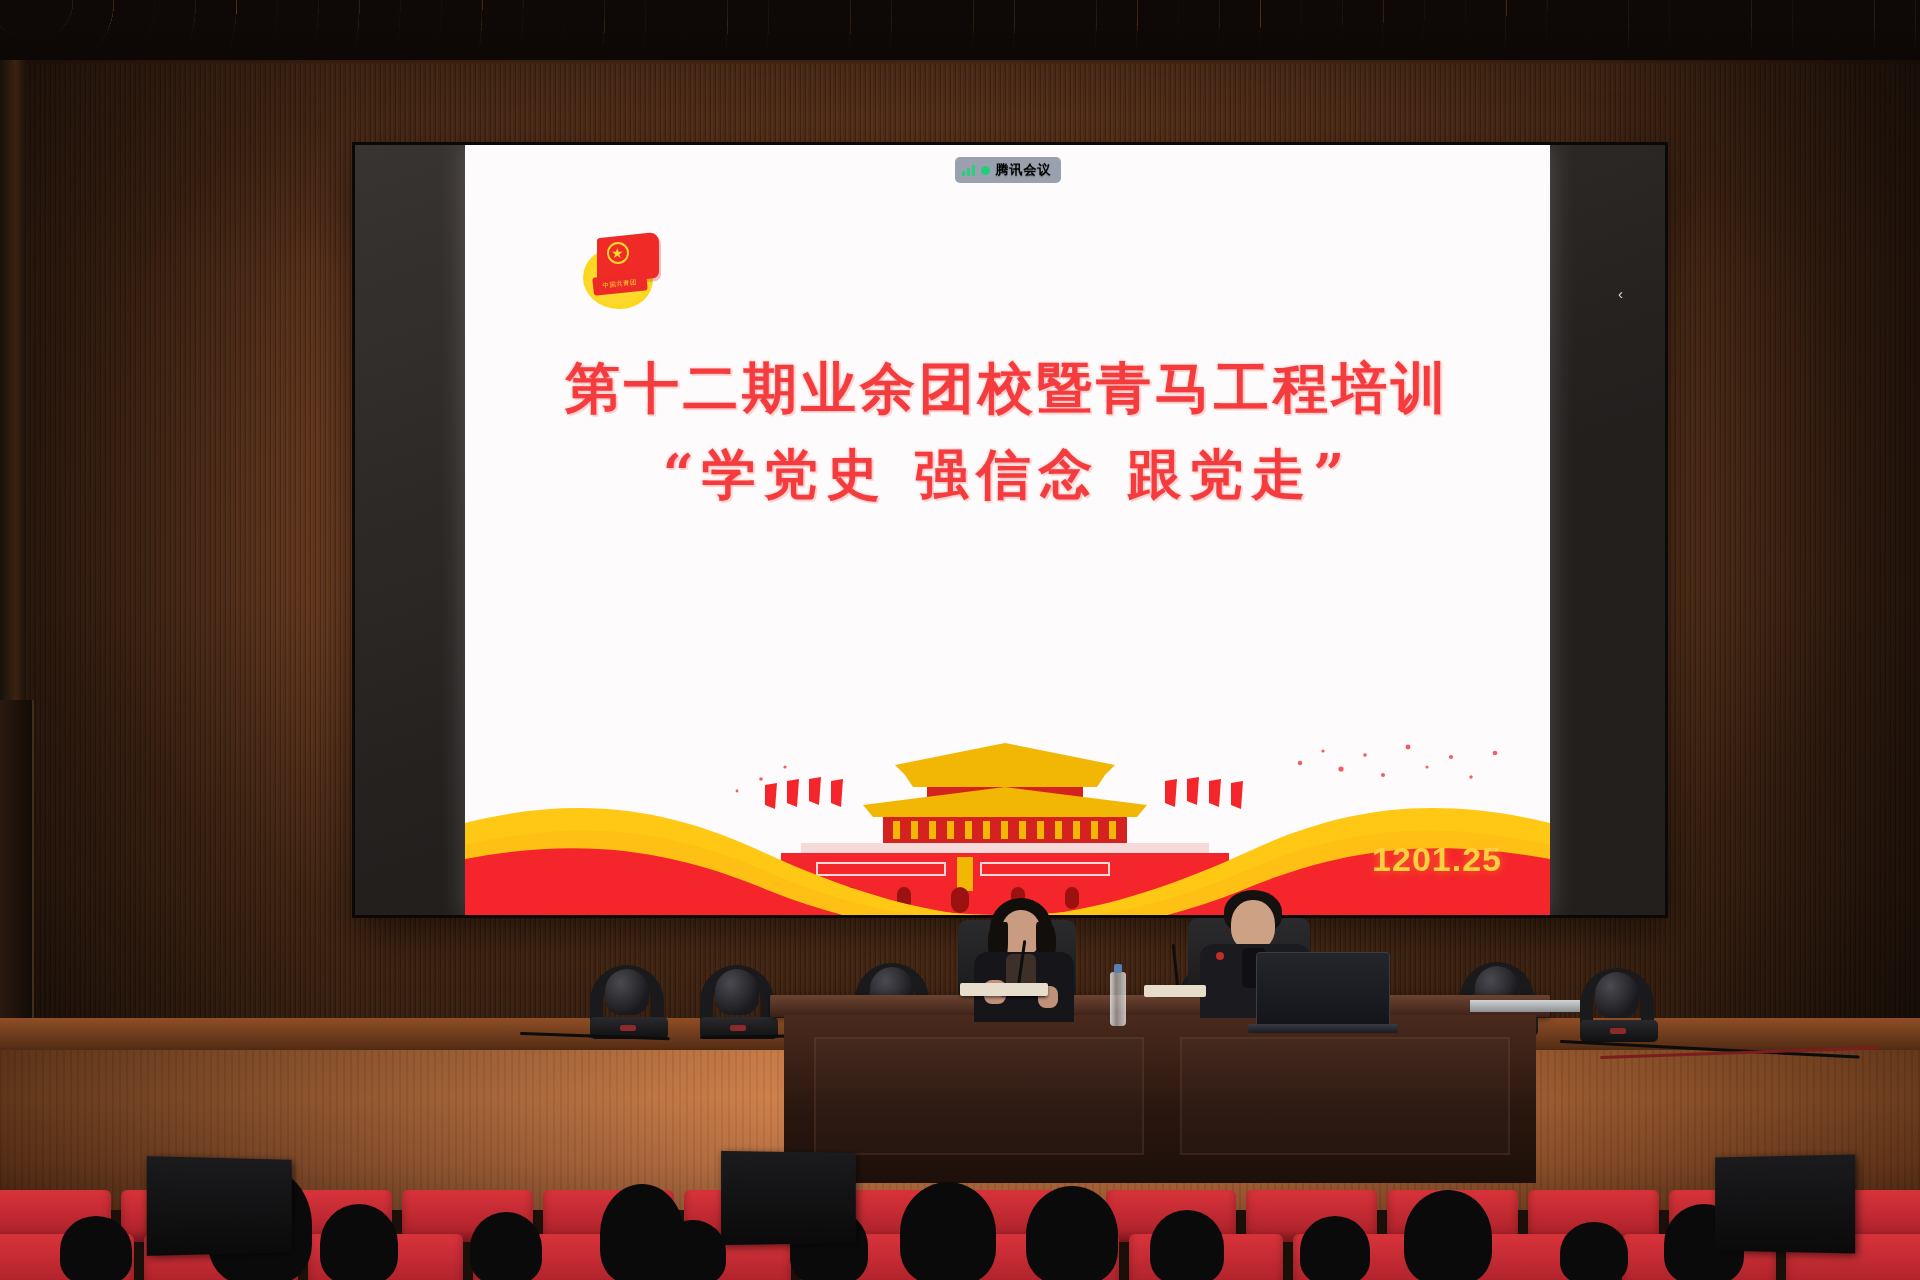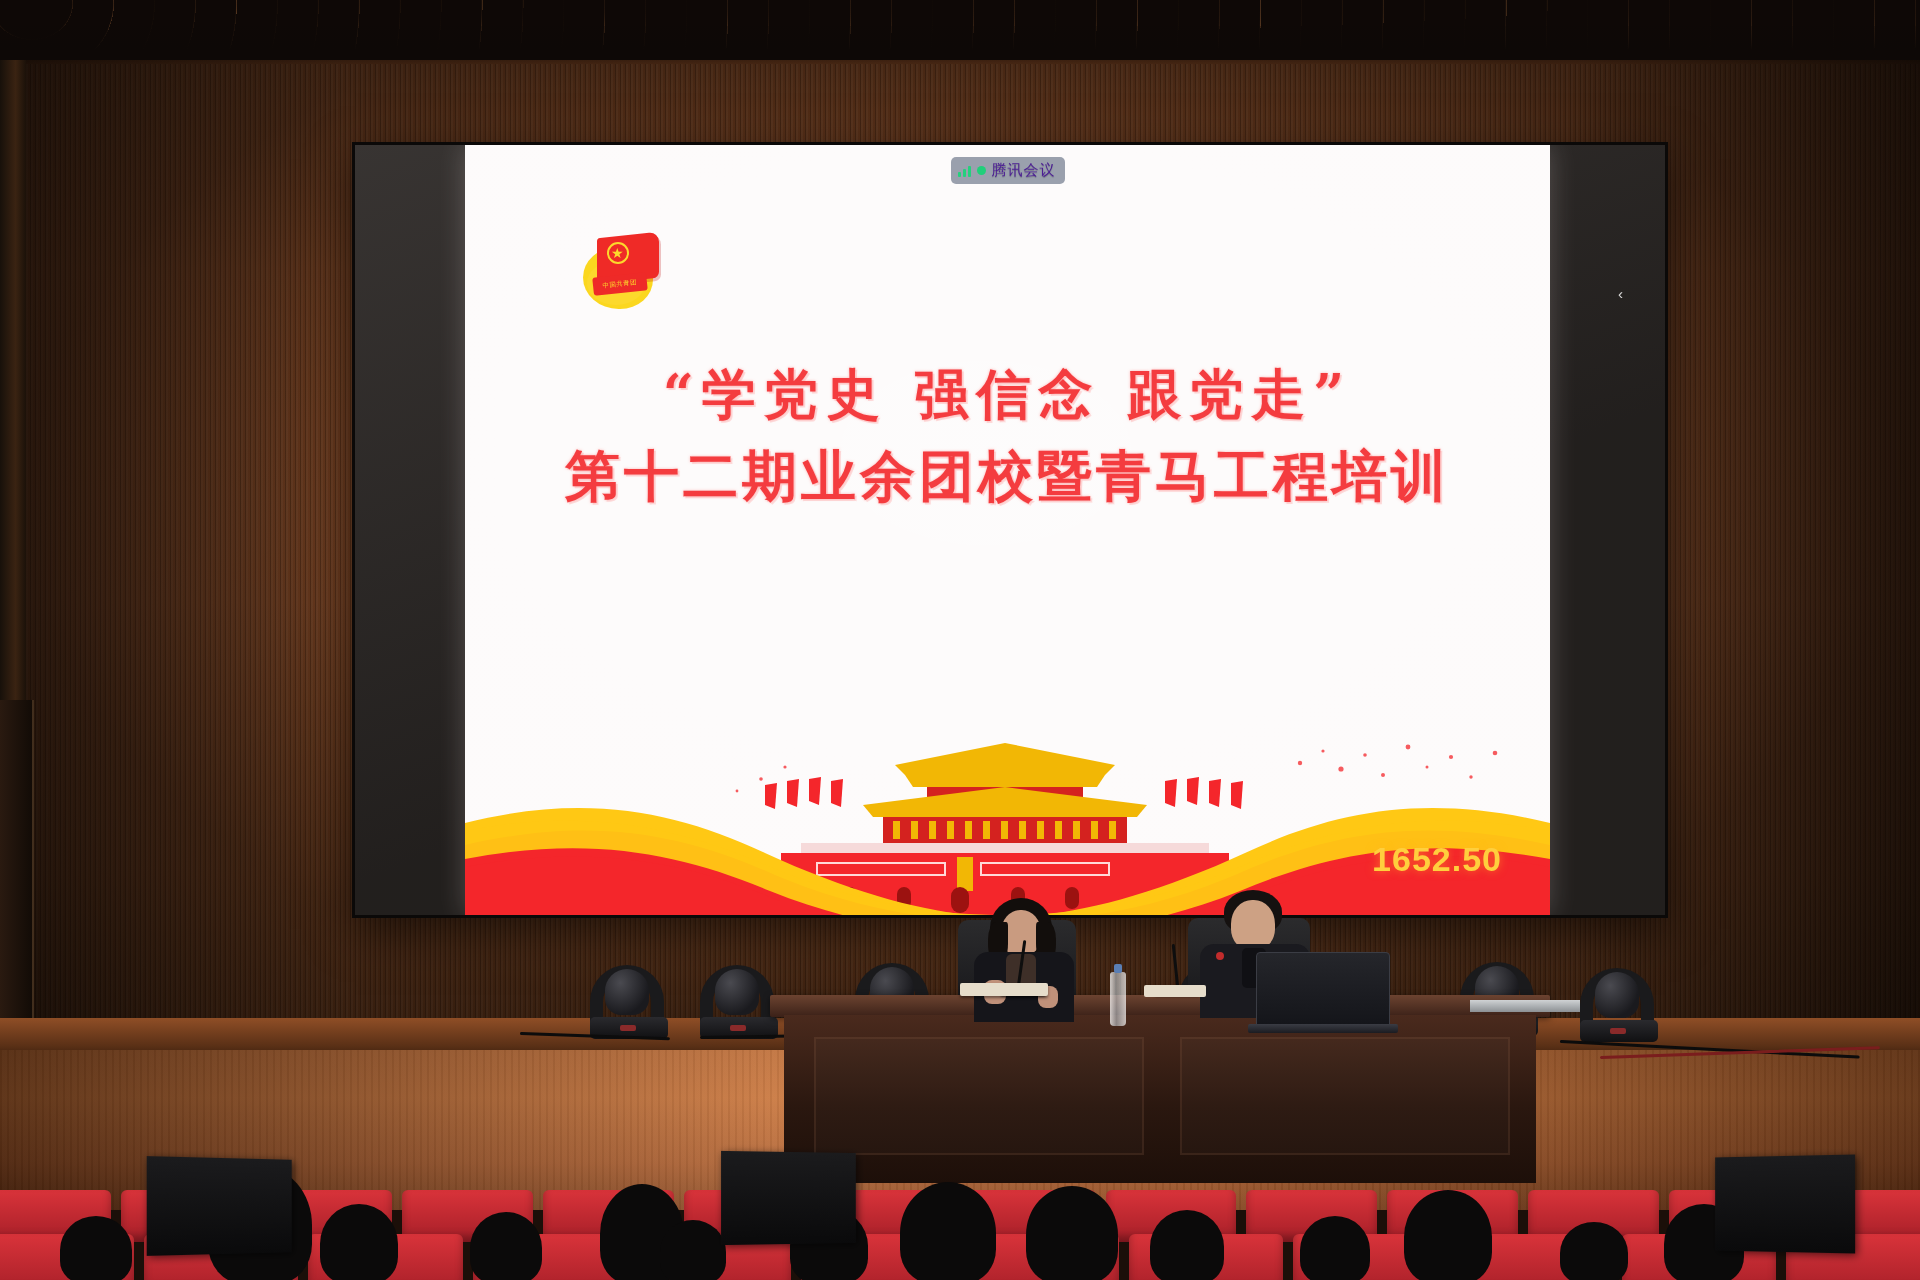--- a/index.html
+++ b/index.html
@@ -87,21 +87,21 @@
   .tm-badge { position:absolute; left:50%; top:12px; transform:translateX(-50%);
         display:flex; align-items:center; gap:6px;
         background:#9aa0ad; border-radius:5px; padding:4px 9px 4px 7px;
         z-index:14; }
   .tm-bars { display:flex; align-items:flex-end; gap:2px; height:12px; }
   .tm-bars i { display:block; width:3px; background:#25d07d; border-radius:1px; }
   .tm-bars i:nth-child(1){ height:5px; }
   .tm-bars i:nth-child(2){ height:8px; }
   .tm-bars i:nth-child(3){ height:11px; }
   .tm-dot { width:9px; height:9px; border-radius:50%; background:#21cf7a; }
-  .tm-label { color:#4c1d95; font-size:15px; font-weight:normal; letter-spacing:1px;
+  .tm-label { color:#000000; font-size:13px; font-weight:bold; letter-spacing:1px;
         text-shadow:0 1px 1px rgba(0,0,0,0.25); }
 
   
   .org-row { position:absolute; left:118px; top:86px; display:flex; align-items:center;
         gap:36px; z-index:13; }
   .cyl-emblem { position:relative; width:82px; height:82px; flex:0 0 auto; }
   .cyl-sun { position:absolute; left:0; top:16px; width:70px; height:62px;
         background:#fbd71f; border-radius:50% 50% 48% 52%;
         filter:blur(0.3px); }
   .cyl-sun2 { position:absolute; left:4px; top:30px; width:58px; height:44px;
@@ -271,22 +271,22 @@
             <span class="cyl-flag"></span>
             <span class="cyl-star-ring"></span>
             <span class="cyl-star">★</span>
             <span class="cyl-banner">
               <span>中国共青团</span>
             </span>
           </div>
         </div>
 
         <div class="title-block">
+          <div class="t-line t3">第十二期业余团校暨青马工程培训</div>
           <div class="t-line t2">“学党史  强信念  跟党走”</div>
-          <div class="t-line t3">第十二期业余团校暨青马工程培训</div>
         </div>
 
         <svg class="art" viewBox="0 0 1085 180" preserveAspectRatio="none">
 
           <g fill="#f4262b" opacity="0.75">
             <circle cx="835" cy="28" r="2.2"></circle>
               <circle cx="858" cy="16" r="1.6"></circle>
             <circle cx="876" cy="34" r="2.6"></circle>
               <circle cx="900" cy="20" r="1.8"></circle>
             <circle cx="918" cy="40" r="2"></circle>
@@ -361,21 +361,21 @@
                    C598 186 675 180 770 140 C860 100 950 80 1085 110
                    L1085 180 L0 180 Z" fill="#f4262b"></path>
           <path d="M0 96 C120 72 215 92 305 132 C400 172 480 180 540 180
                    C600 180 680 172 775 132 C865 92 960 72 1085 96
                    L1085 124 C955 100 865 118 775 156 C680 194 600 200 540 200
                    C480 200 400 194 305 156 C215 118 125 100 0 124 Z" fill="#ffc814" opacity="0.95"></path>
           <path d="M0 132 C130 108 225 128 315 166 L315 180 L0 180 Z" fill="#f4262b"></path>
           <path d="M1085 132 C955 108 860 128 770 166 L770 180 L1085 180 Z" fill="#f4262b"></path>
         </svg>
 
-        <div class="slide-date">1652.50</div>
+        <div class="slide-date">1201.25</div>
 
         <div class="slide-glow"></div>
       </div>
     </div>
   </div>
 
   <div class="stage-floor"></div>
   <div class="stage-floor-sheen"></div>
 
   <div class="light" style="left:590px; top:965px;">

